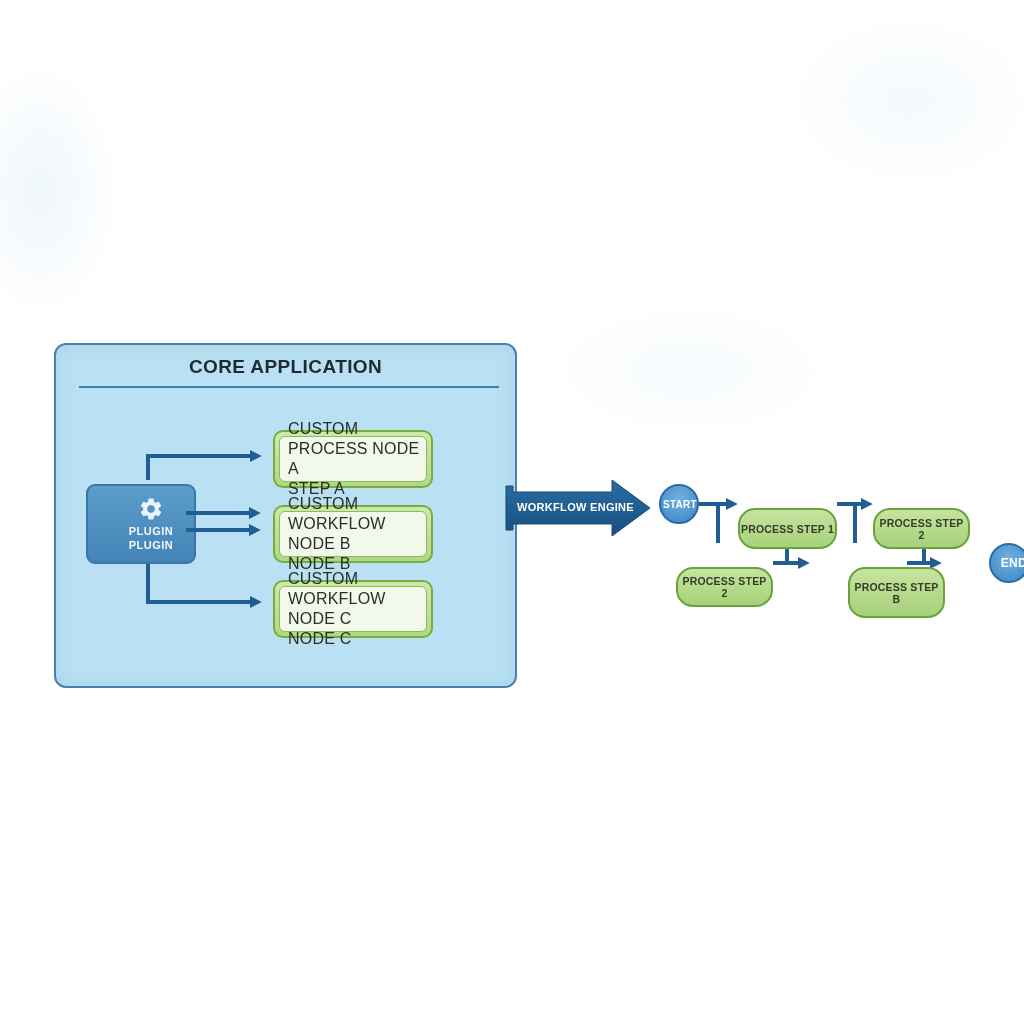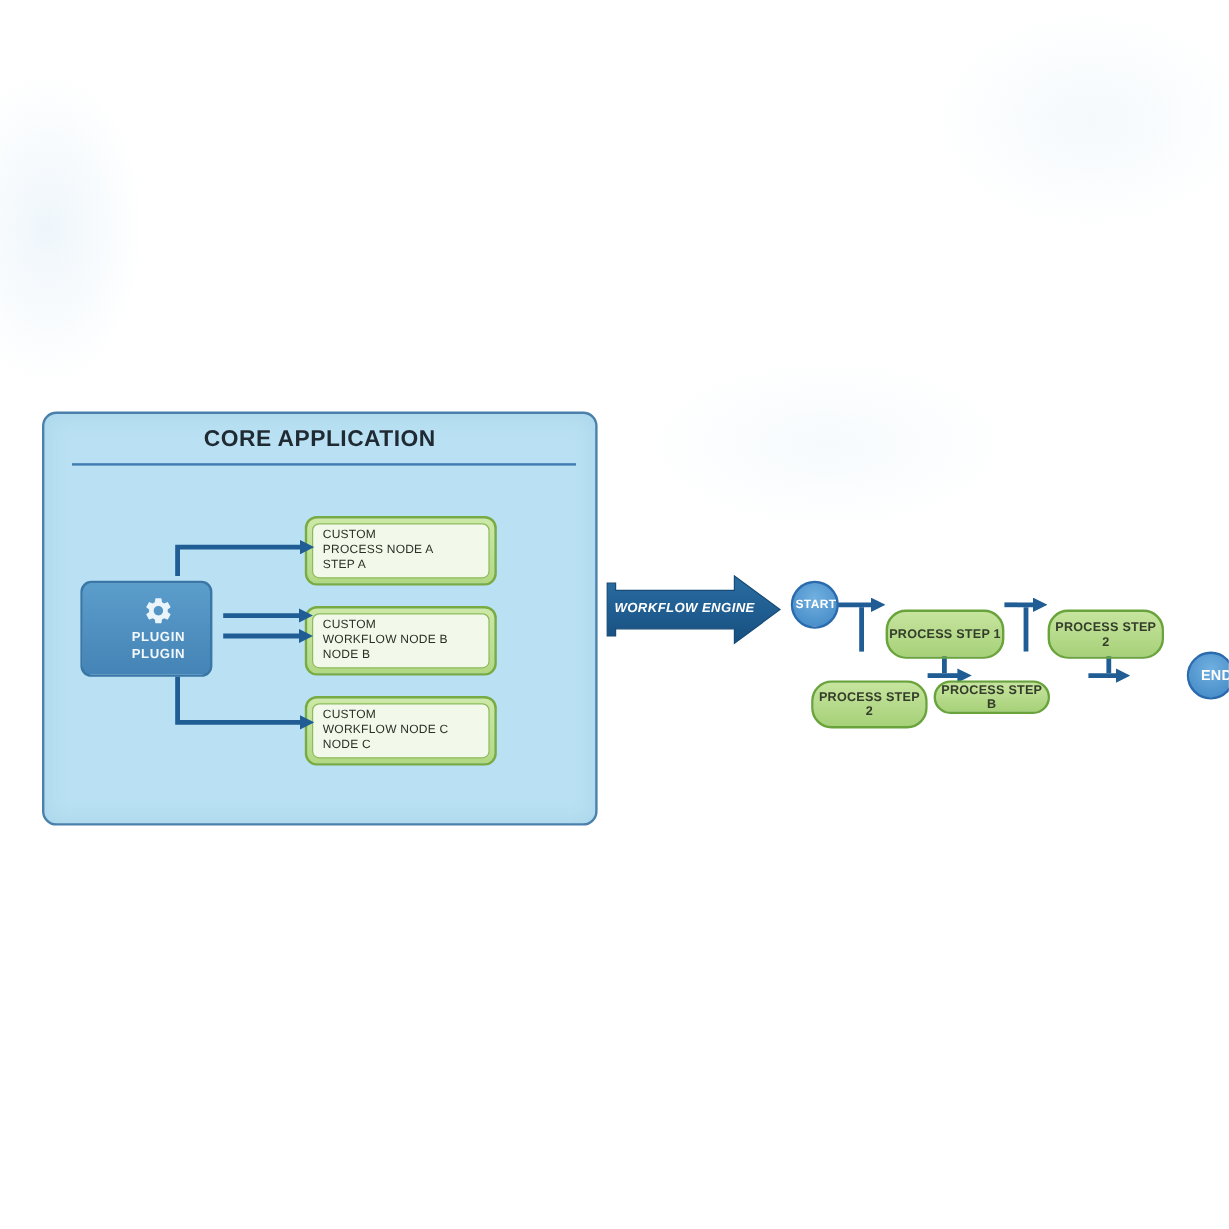--- a/index.html
+++ b/index.html
@@ -13,21 +13,21 @@
   .blob{position:absolute;border-radius:50%;pointer-events:none;}
   .blob1{left:-40px;top:60px;width:160px;height:260px;
          background:radial-gradient(closest-side,rgba(200,225,242,.30),rgba(200,225,242,0));}
   .blob2{left:780px;top:10px;width:260px;height:180px;
          background:radial-gradient(closest-side,rgba(205,228,243,.22),rgba(205,228,243,0));}
   .blob3{left:540px;top:300px;width:300px;height:140px;
          background:radial-gradient(closest-side,rgba(210,231,244,.20),rgba(210,231,244,0));}
 
   
   .core-box{
-    position:absolute;left:35px;top:343px;width:463px;height:345px;
+    position:absolute;left:54px;top:343px;width:463px;height:345px;
     background:var(--core-fill,#b9e1f3);
     border:2px solid var(--core-border,#4a80ab);
     border-radius:12px;box-sizing:border-box;
     box-shadow:inset 0 0 18px rgba(120,170,205,.25);
   }
   .core-title{
     position:absolute;left:0;right:0;top:11px;text-align:center;
     font-size:19px;font-weight:600;letter-spacing:.4px;color:#1f2a33;
   }
   .core-divider{
@@ -58,29 +58,29 @@
   .node-a{top:85px;}
   .node-b{top:160px;}
   .node-c{top:235px;}
   .node-inner{
     width:100%;height:100%;box-sizing:border-box;
     background:var(--node-inner-fill,#f3f9ea);
     border:1px solid #8cbb5e;border-radius:6px;
     display:flex;flex-direction:column;justify-content:center;
     padding-left:8px;
   }
-  .node-line{font-size:10px;font-weight:500;color:#2b2f28;line-height:1.25;letter-spacing:.2px;}
+  .node-line{font-size:16px;font-weight:500;color:#2b2f28;line-height:1.25;letter-spacing:.2px;}
 
   
   .overlay{position:absolute;left:0;top:0;width:1024px;height:1024px;pointer-events:none;}
 
   
   .engine-label{
-    position:absolute;left:512px;top:501px;width:122px;text-align:left;
-    color:#ffffff;font-size:11px;font-weight:600;letter-spacing:.3px;font-style:italic;
+    position:absolute;left:512px;top:501px;width:122px;text-align:right;
+    color:#ffffff;font-size:11px;font-weight:600;letter-spacing:.3px;
   }
 
   
   .fc-circle{
     position:absolute;border-radius:50%;box-sizing:border-box;
     border:2px solid var(--circle-border,#2a6bae);
     background:radial-gradient(circle at 50% 35%,#71b0e0,#3f86c4);
     display:flex;align-items:center;justify-content:flex-end;
     color:#ffffff;font-weight:700;letter-spacing:.3px;
   }
@@ -92,21 +92,21 @@
     border:2px solid var(--step-border,#69a33c);
     border-radius:17px;
     display:flex;align-items:center;justify-content:center;
     font-size:10.5px;font-weight:600;color:#333d2a;letter-spacing:.2px;
     text-align:center;
     margin-top:24px;
   }
   .fc-step1{left:738px;top:484px;width:99px;height:41px;}
   .fc-step2t{left:873px;top:484px;width:97px;height:41px;}
   .fc-step2b{left:676px;top:543px;width:97px;height:40px;}
-  .fc-stepb{left:778px;top:543px;width:97px;height:28px;}
+  .fc-stepb{left:848px;top:543px;width:97px;height:51px;}
 </style>
 </head>
 <body>
 
 <div class="stage">
 
   <div class="blob blob1"></div>
   <div class="blob blob2"></div>
   <div class="blob blob3"></div>
 

